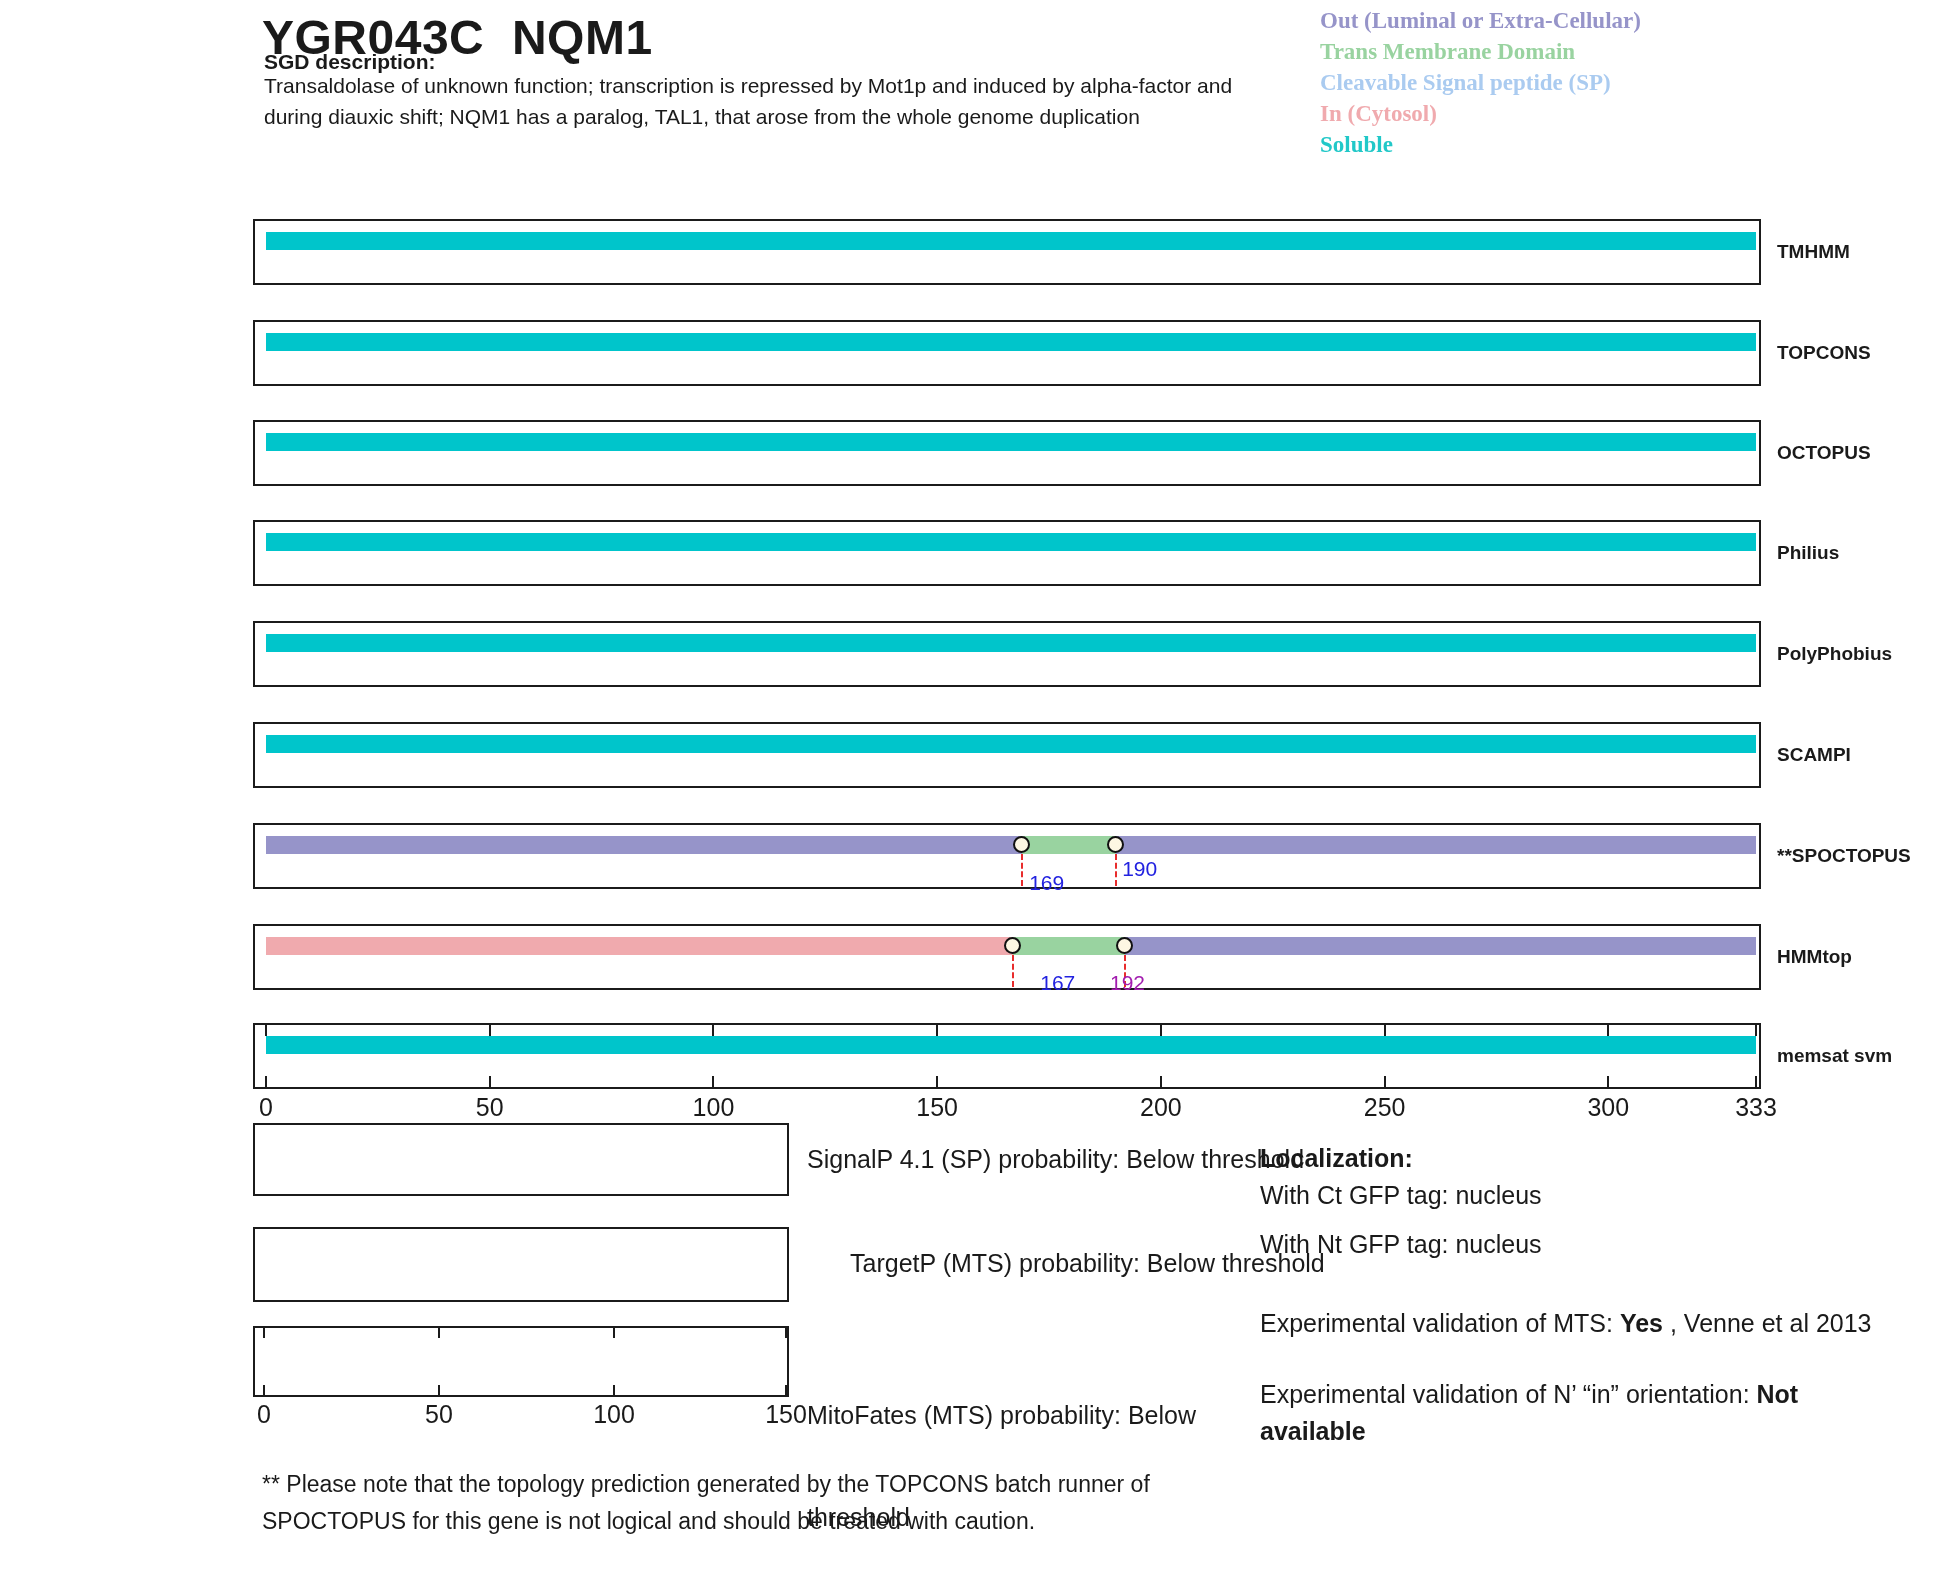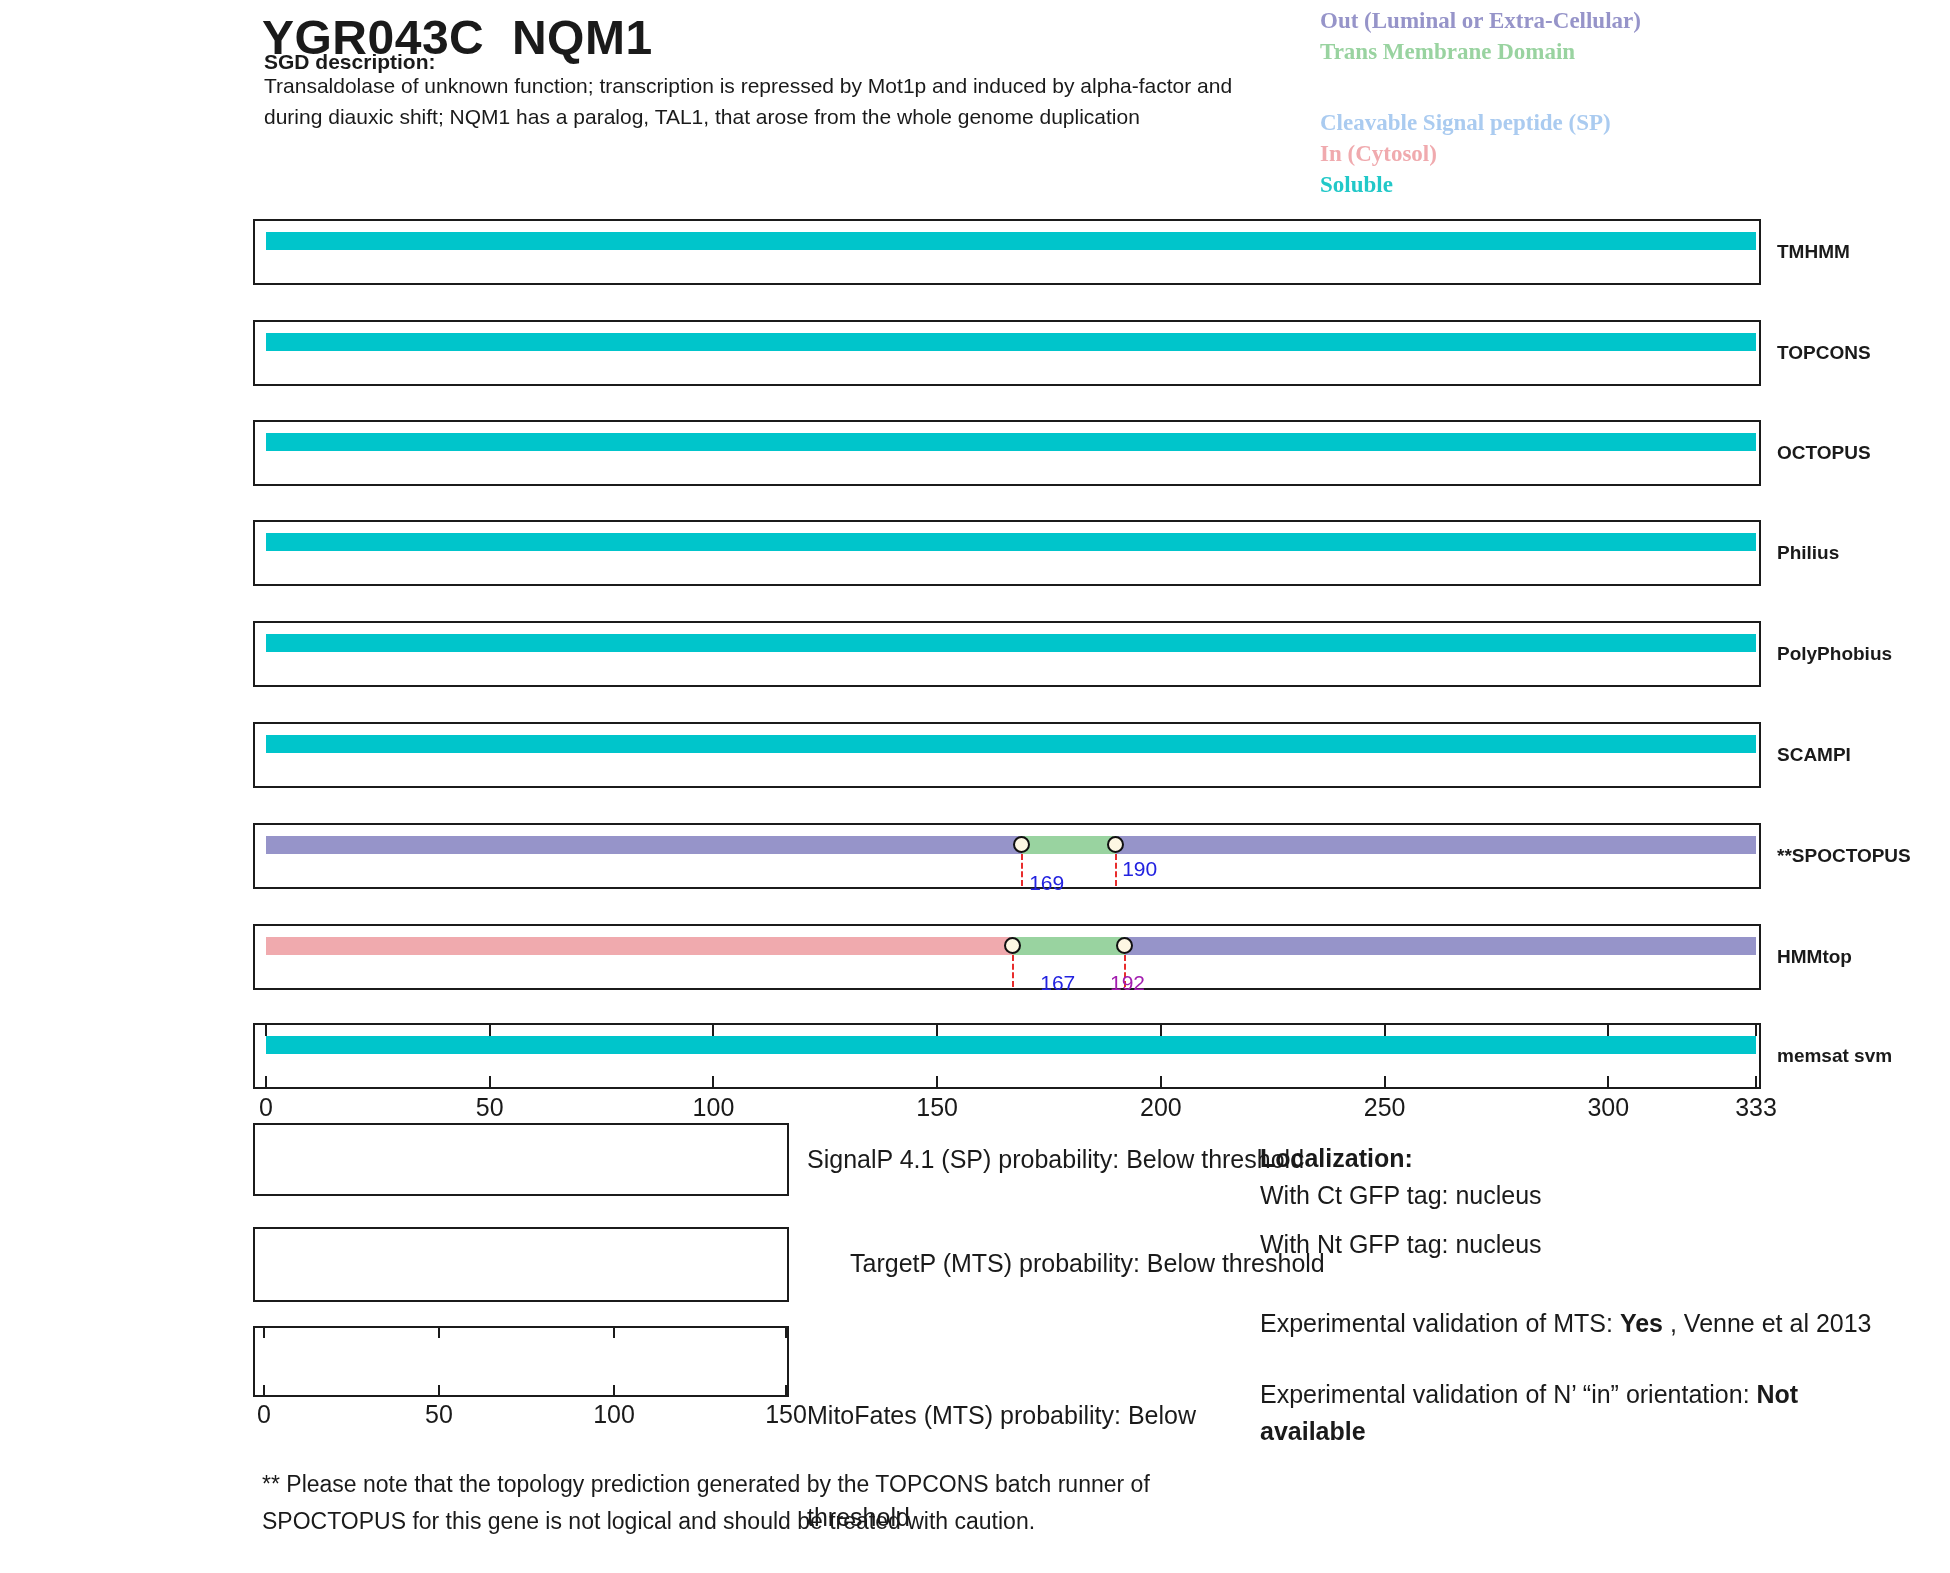--- a/index.html
+++ b/index.html
@@ -29,21 +29,21 @@
 
 <div class="abs title" style="left:262px;top:10px;">YGR043C  NQM1</div>
 <div class="abs sgd-label" style="left:264px;top:50px;">SGD description:</div>
 <div class="abs desc-line" style="left:264px;top:70px;">Transaldolase of unknown function; transcription is repressed by Mot1p and induced by alpha-factor and</div>
 <div class="abs desc-line" style="left:264px;top:101px;">during diauxic shift; NQM1 has a paralog, TAL1, that arose from the whole genome duplication</div>
 
 <div class="abs" style="left:1320px;top:5px;">
   <div id="legend-items">
       <div class="legend-item" style="color: rgb(150, 148, 201);">Out (Luminal or Extra-Cellular)</div>
       <div class="legend-item" style="color: rgb(153, 211, 160);">Trans Membrane Domain</div>
-      <div class="legend-item" style="color: rgb(170, 203, 240); margin-top: 40px;">Cleavable Signal peptide (SP)</div>
+      <div class="legend-item" style="color: rgb(170, 203, 240);">Cleavable Signal peptide (SP)</div>
       <div class="legend-item" style="color: rgb(240, 170, 174);">In (Cytosol)</div>
       <div class="legend-item" style="color: rgb(33, 200, 200);">Soluble</div>
     </div>
 </div>
 
 <div id="plot">
     <div class="abs track-box" style="left: 253px; top: 219px; width: 1508px; height: 66px;"></div>
     <div class="abs bar-seg" style="left: 266px; top: 232px; width: 1490px; background: rgb(0, 197, 203);"></div>
     <div class="abs track-label" style="left: 1777px; top: 242px;">TMHMM</div>
     <div class="abs track-box" style="left: 253px; top: 320px; width: 1508px; height: 66px;"></div>

